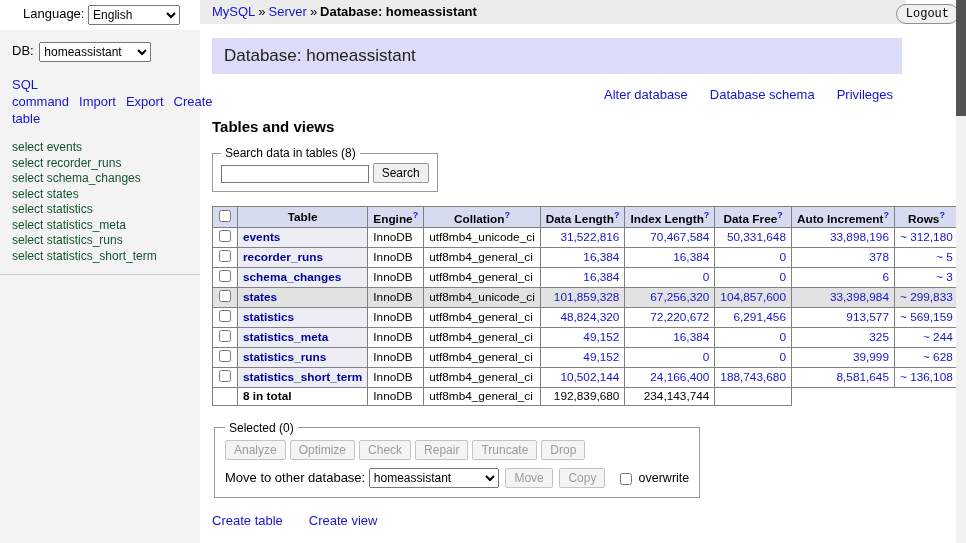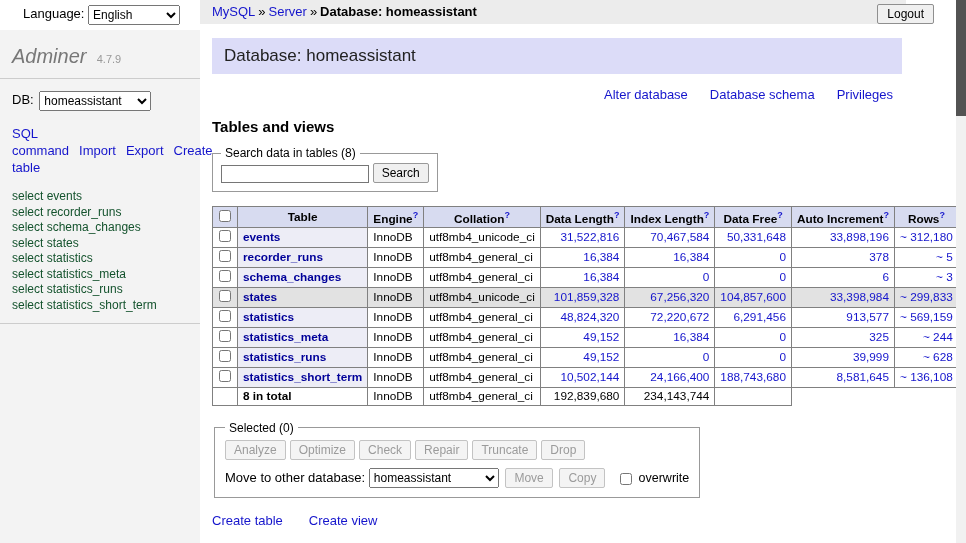--- a/index.html
+++ b/index.html
@@ -23,21 +23,21 @@
   .db-row { padding:12px 12px 0; }
   .db-select { width:112px; height:20px; font-size:12px; margin-left:2px; vertical-align:middle; }
   .side-nav { margin:14px 12px 0; line-height:17px; }
   .nav-link { margin-right:10px; }
   .side-tables { margin:13px 0 0; padding:0 12px 10px; border-bottom:1px solid #ccc; }
   .side-table-link { display:block; font-size:12px; line-height:15.5px; color:#14532d; }
 
   
   .breadcrumb { position:absolute; left:200px; top:0; width:706px; height:24px; background:#ececec; line-height:24px; padding-left:12px; font-size:13px; }
   .breadcrumb .sep { color:#000; margin:0 3px; }
-  .logout { position:absolute; top:4px; right:32px; font-size:12px; padding:2px 9px; border:1px solid #8f8f8f; background:#f0f0f0; border-radius:2px; cursor:pointer; }
+  .logout { position:absolute; top:4px; right:7px; font-size:12px; padding:2px 9px; border:1px solid #8f8f8f; background:#f0f0f0; border-radius:10px; cursor:pointer;font-family:Liberation Mono, monospace; }
 
   
   .content { position:absolute; left:200px; top:24px; width:715px; padding-left:12px; }
   .page-title { margin:14px 0 0; width:690px; height:36px; line-height:36px; background:#dcdcf8; padding-left:12px; font-size:17px; font-weight:normal; color:#222; }
   .db-actions { margin:13px 0 0;text-align:right; }
   .action-link { margin-right:22px; }
   h3 { margin:16px 0 0; font-size:15px; font-weight:bold; }
 
   fieldset { border:1px solid #999; }
   legend { font-size:12px; padding:0 4px;margin-top:28px; }
@@ -83,24 +83,20 @@
 <body>
 
 <div class="lang-row">
   <span>Language:</span>
   <select class="lang-select">
     <option>English</option>
   </select>
 </div>
 
 <div class="sidebar">
-  <h1 class="logo">
-    <span class="app-name">Adminer</span>
-    <span class="app-version">4.7.9</span>
-  </h1>
   <div class="db-row">
     <span>DB:</span>
     <select class="db-select">
       <option>homeassistant</option>
     </select>
   </div>
   <p class="side-nav" id="sidebar-nav"><a href="#" class="nav-link">SQL command</a><a href="#" class="nav-link">Import</a><a href="#" class="nav-link">Export</a><a href="#" class="nav-link">Create table</a></p>
   <div class="side-tables" id="sidebar-tables">
       <a href="#" class="side-table-link">select events</a>
       <a href="#" class="side-table-link">select recorder_runs</a>

